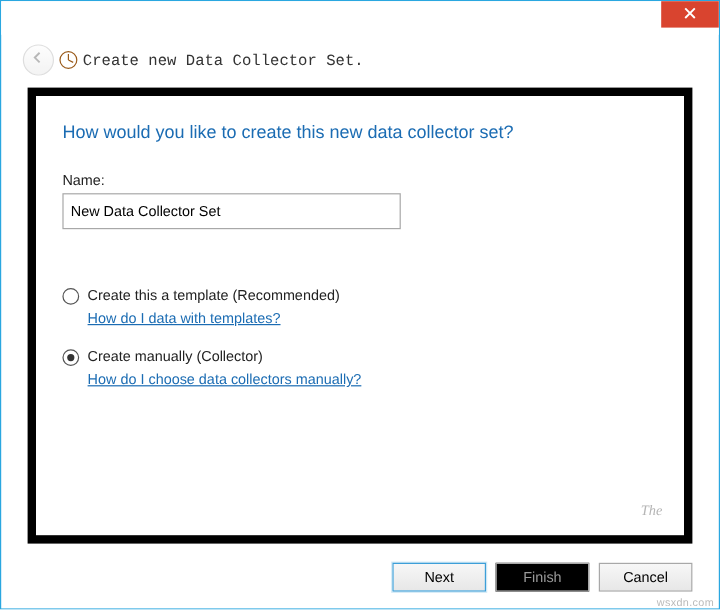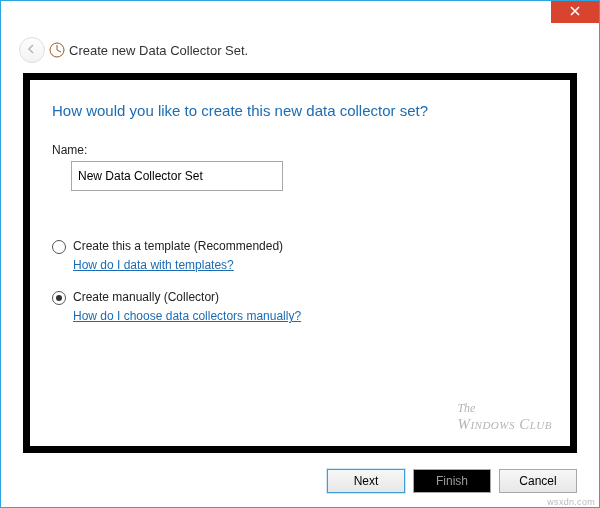--- a/index.html
+++ b/index.html
@@ -37,20 +37,21 @@
       justify-content: center;
       font-size: 12px;
       cursor: pointer;
     }
     .close-btn svg { width: 10px; height: 10px; }
     .header {
       padding: 8px 18px 10px 18px;
       display: flex;
       align-items: center;
       gap: 4px;
+      font-family: Liberation Mono, monospace;
     }
     .back-btn {
       width: 26px;
       height: 26px;
       border-radius: 50%;
       border: 1px solid #c8c8c8;
       display: flex;
       align-items: center;
       justify-content: center;
       background: linear-gradient(#fdfdfd,#ececec);
@@ -81,28 +82,27 @@
       font-size: 15px;
       font-weight: 400;
       margin-bottom: 24px;
     }
     .label {
       font-size: 12px;
       color: #222;
       margin-bottom: 4px;
     }
     .text-input {
-      width: 212px;
+      width: 282px;
       height: 24px;
       border: 1px solid #a8a8a8;
       padding: 14px 6px;
       font-size: 12px;
       font-family: inherit;
       outline: none;
-      margin-left: 19px;
     }
     .options {
       margin-top: 48px;
     }
     .option-row {
       display: flex;
       align-items: flex-start;
       gap: 7px;
       margin-bottom: 4px;
     }
@@ -236,21 +236,20 @@
       <div class="option-row">
         <div class="radio selected"></div>
         <span class="option-label">Create manually (Collector)</span>
       </div>
       <a class="help-link">How do I choose data collectors manually?</a>
 
     </div>
 
     <div class="watermark">
       <div class="l1">The</div>
-      <div class="l2">Windows Club</div>
     </div>
   </div>
 
   <div class="button-row">
     <button class="btn primary">Next</button>
     <button class="btn disabled">Finish</button>
     <button class="btn">Cancel</button>
   </div>
 
   <div class="src-credit">wsxdn.com</div>

